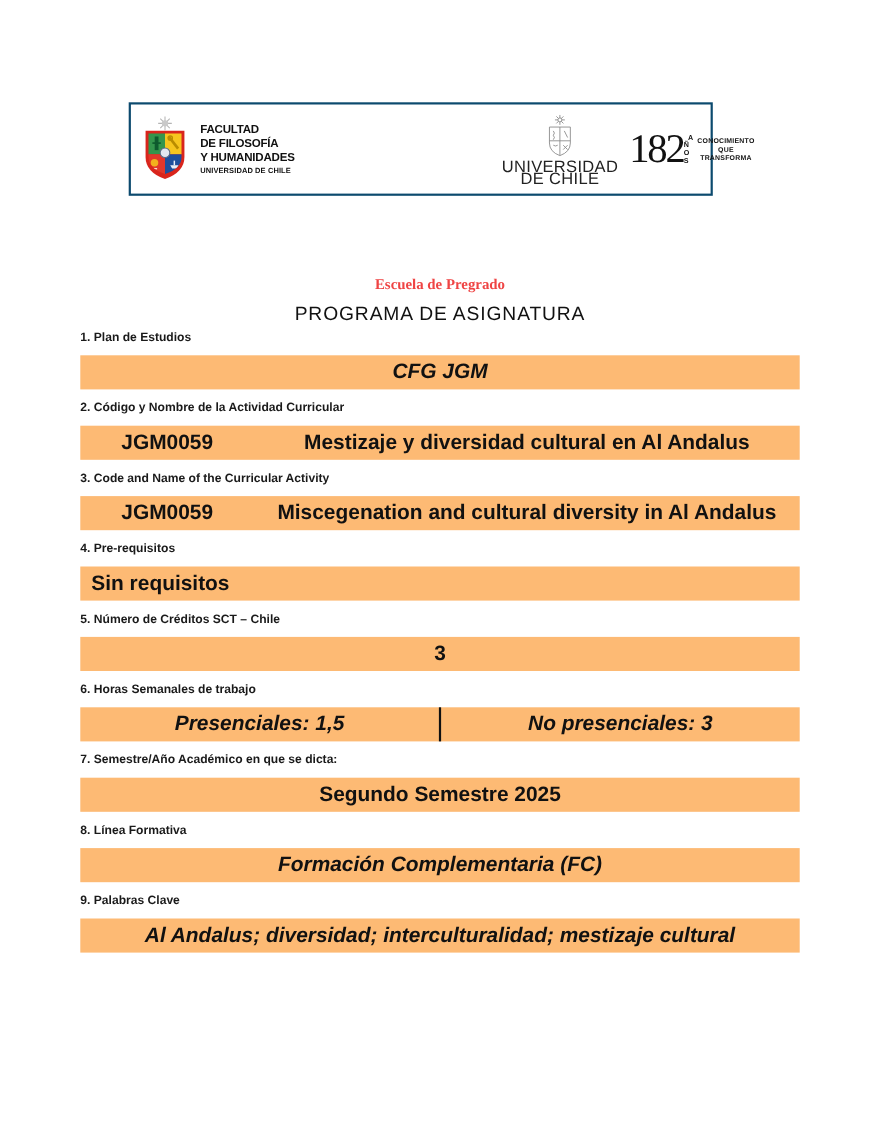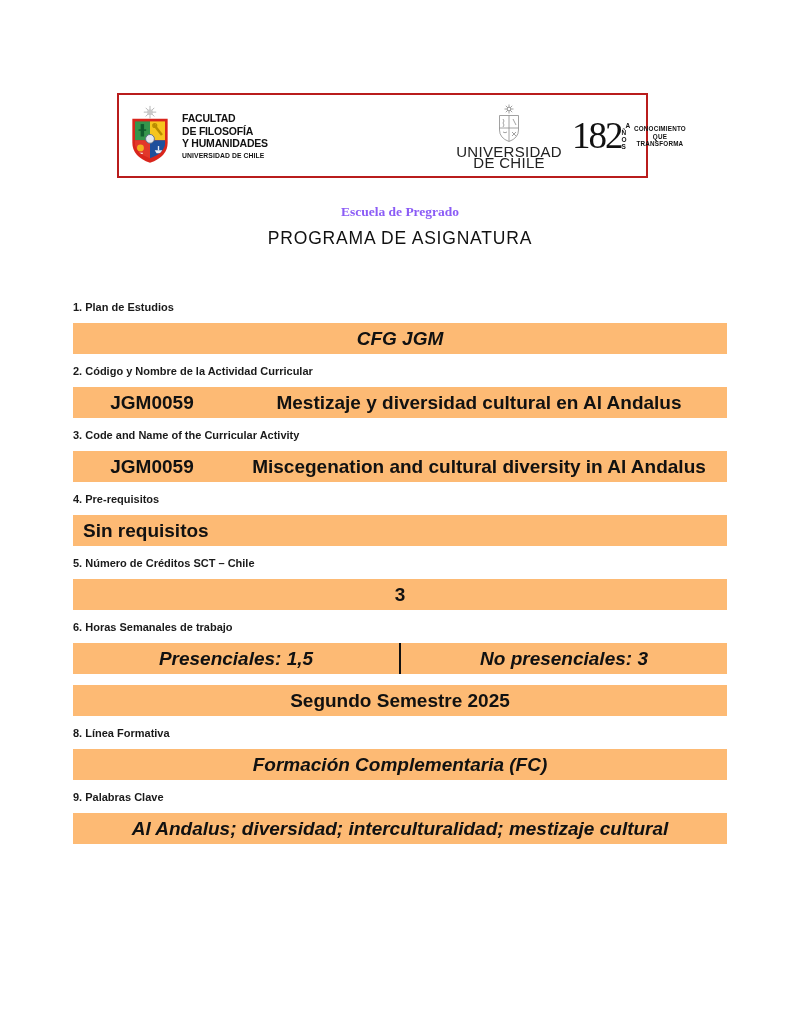--- a/index.html
+++ b/index.html
@@ -10,21 +10,21 @@
     color: #1a1a1a;
     position: relative;
     overflow: hidden;
   }
   .page { width: 800px; height: 1035px; position: relative; background: #fff; }
 
   
   .header-box {
     position: absolute; left: 117px; top: 93px;
     width: 531px; height: 85px;
-    border: 2px solid #b91c1c;
+    border: 2px solid #0c4a6e;
     display: flex; align-items: center;
     padding: 0 12px 0 10px;
     background: #fff;
   }
   .faculty-group { display: flex; align-items: center; }
   .faculty-shield { display: block; }
   .faculty-text { margin-left: 11px; }
   .faculty-line {
     font-size: 10.5px; font-weight: 700; line-height: 12.5px;
     letter-spacing: -0.2px; color: #111;
@@ -43,21 +43,21 @@
     letter-spacing: -2px; color: #111;
   }
   .years-rule { width: 56px; border-top: 1.5px solid #111; margin: 2px 0 1px 0; }
   .years-label { font-size: 6.5px; font-weight: 700; letter-spacing: 4px; color: #111; text-indent: 4px; }
   .tagline { font-size: 6.3px; font-weight: 700; line-height: 7.5px; color: #111; letter-spacing: 0.2px; margin-top: 1.5px; text-align: center; }
 
   
   .titles { position: absolute; left: 0; top: 204px; width: 800px; text-align: center; }
   .school-title {
     font-family: "Liberation Serif", serif;
-    font-size: 13.5px; font-weight: 700; color: #8b5cf6;
+    font-size: 13.5px; font-weight: 700; color: #ef4444; margin-top: 47px;
   }
   .program-title {
     font-size: 17.5px; font-weight: 400; letter-spacing: 0.8px;
     margin-top: 8px; color: #111;
   }
   .subtitle {
     font-size: 11.5px; font-style: italic; margin-top: 10px; color: #111;
   }
 
   
@@ -194,20 +194,21 @@
     <div class="field">
       <div class="field-label">6. Horas Semanales de trabajo</div>
       <div class="field-box">
         <div class="split-cell">Presenciales: 1,5</div>
         <div class="v-divider"></div>
         <div class="split-cell">No presenciales: 3</div>
       </div>
     </div>
 
     <div class="field">
+      <div class="field-label">7. Semestre/Año Académico en que se dicta:</div>
       <div class="field-box">Segundo Semestre 2025</div>
     </div>
 
     <div class="field">
       <div class="field-label">8. Línea Formativa</div>
       <div class="field-box val-italic">Formación Complementaria (FC)</div>
     </div>
 
     <div class="field">
       <div class="field-label">9. Palabras Clave</div>

